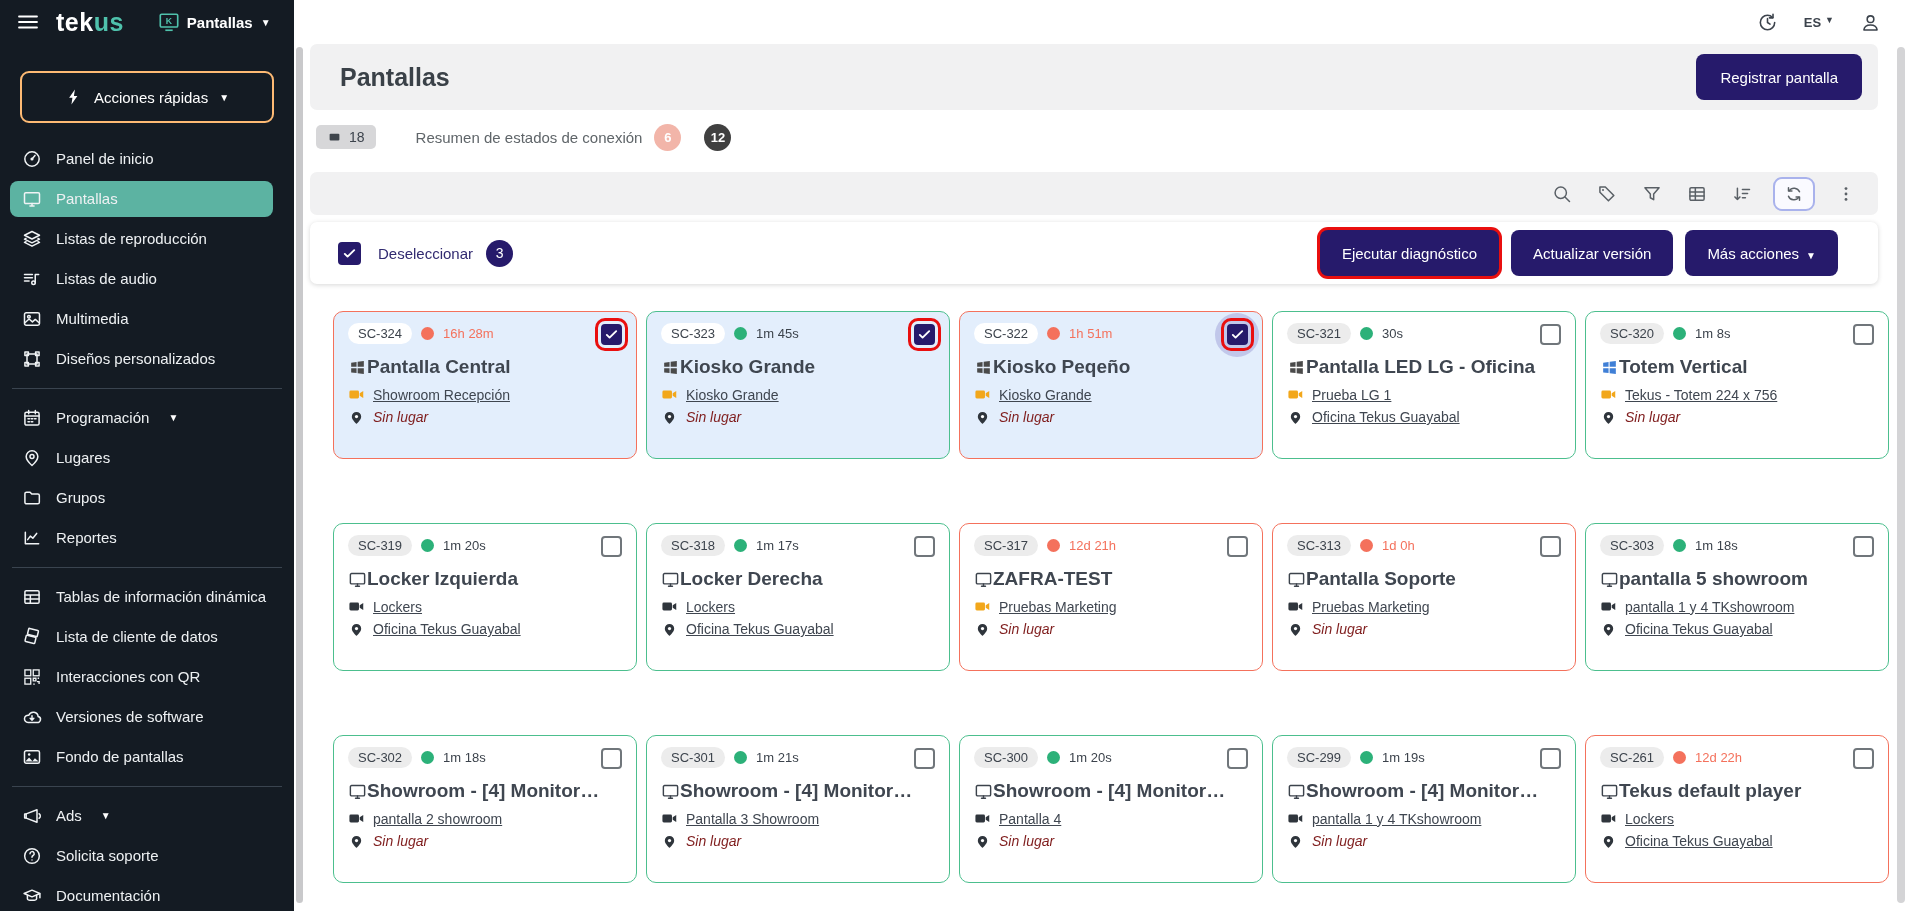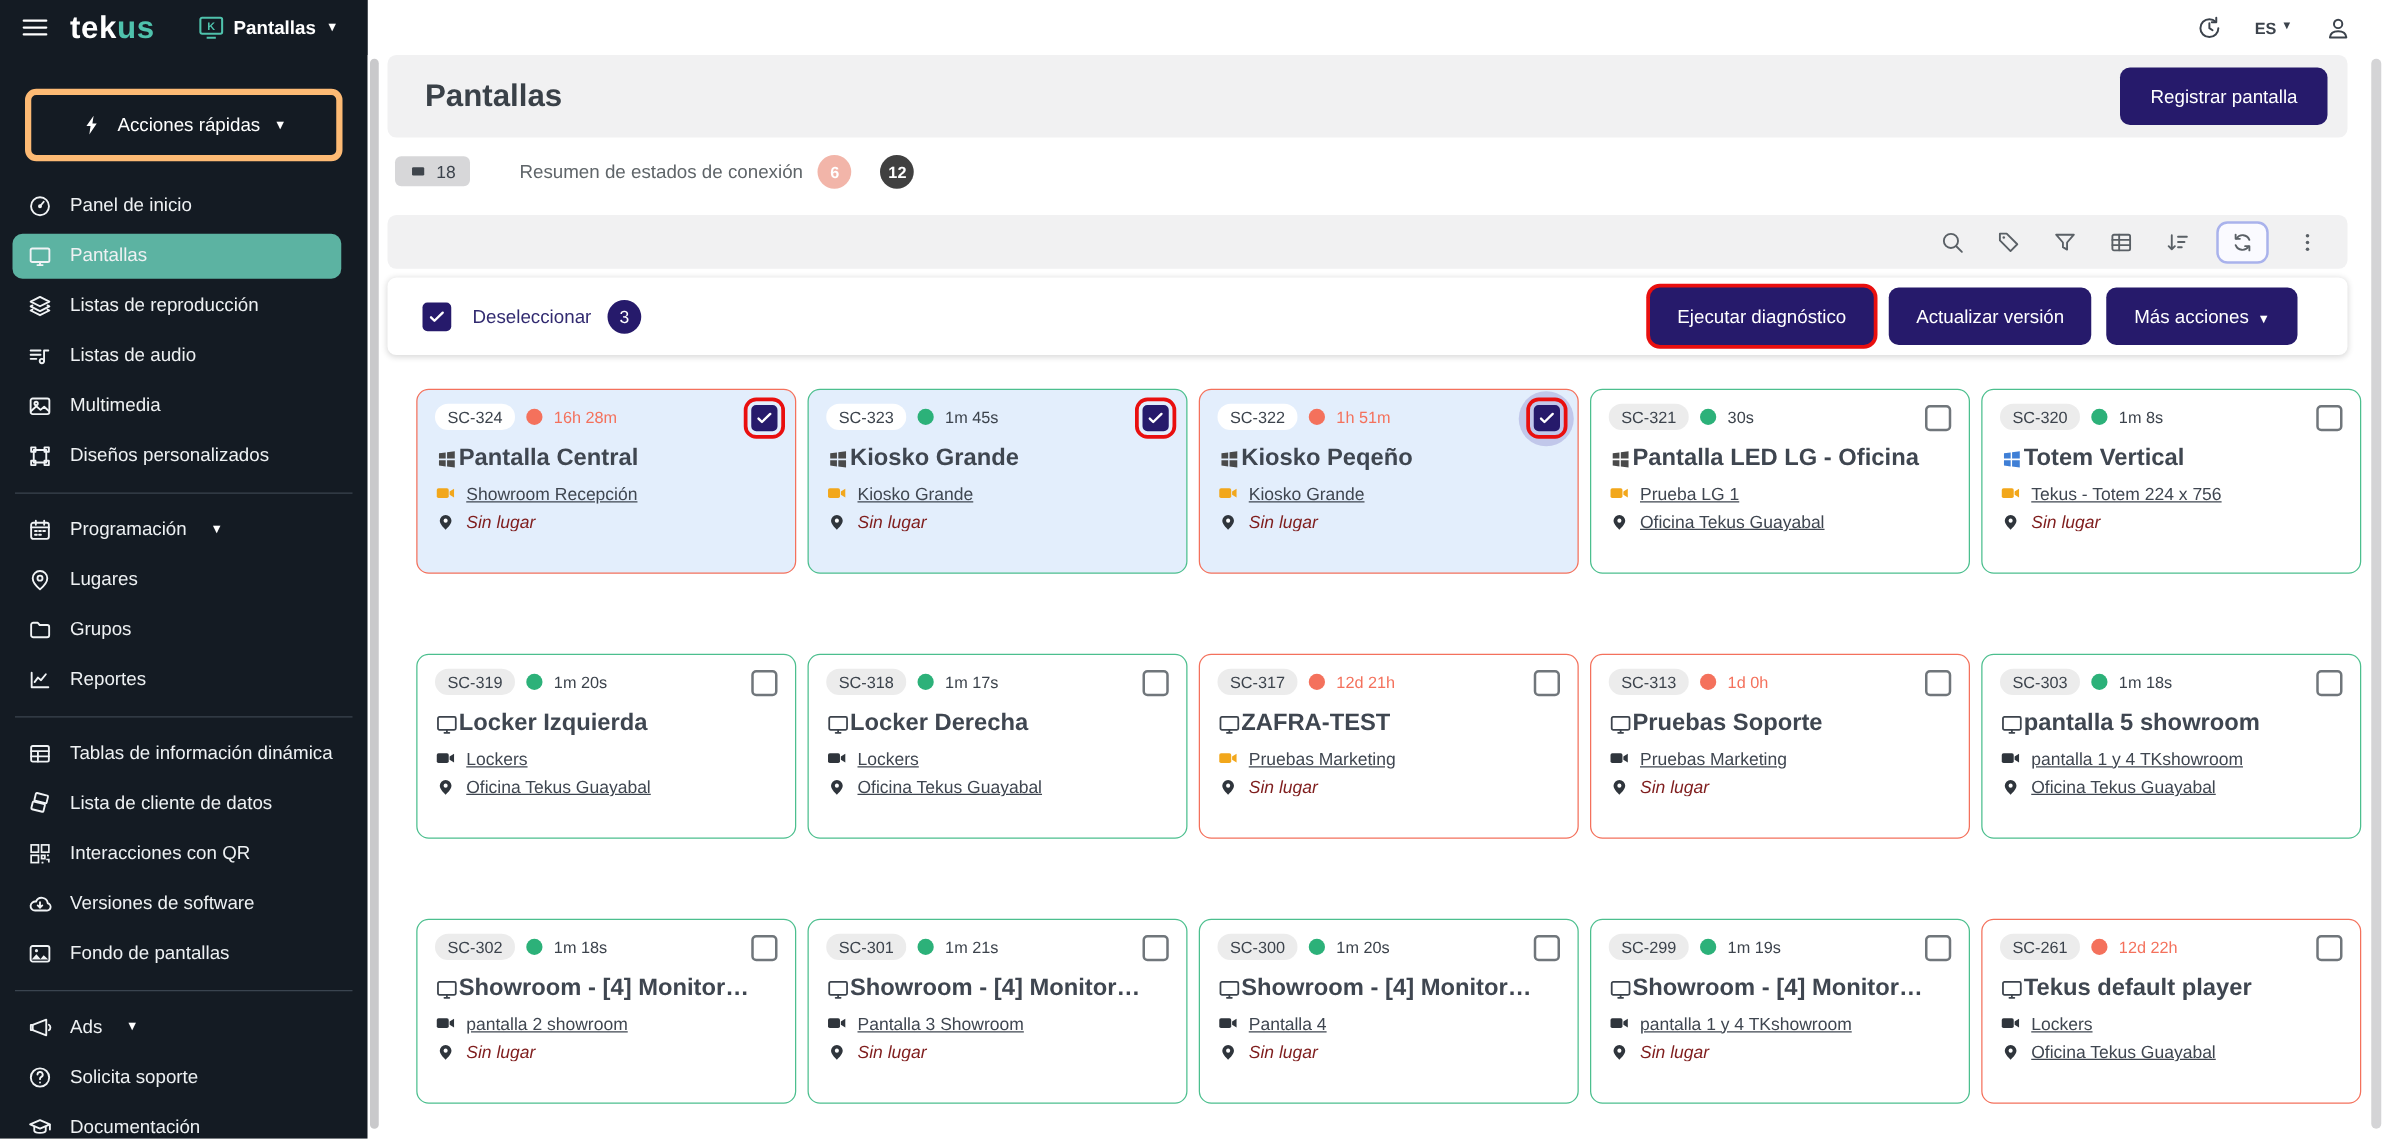--- a/index.html
+++ b/index.html
@@ -25,21 +25,21 @@
   }
   .tb-icon{width:21px;height:21px;color:#3c434c;cursor:pointer}
   .lang{display:flex;gap:4px;font-size:13px;font-weight:bold;color:#3c434c;cursor:pointer}
   .lang .caret{font-size:9px}
   
   .sidebar{
     position:absolute;left:0;top:0;width:294px;height:911px;background:#141b23;
     color:#eef1f3;z-index:3;padding-top:44px;box-sizing:border-box;
   }
   .qa-button{
-    margin:27px 20px 0 20px;height:48px;border:5px solid #fdba74;border-radius:9px;
+    margin:27px 20px 0 20px;height:48px;border:2px solid #fdba74;border-radius:9px;
     display:flex;align-items:center;justify-content:center;gap:11px;font-size:15px;color:#fff;cursor:pointer;
   }
   .qa-button .bolt{width:18px;height:18px;color:#fff}
   .qa-button .caret{font-size:10px}
   .nav{margin-top:16px}
   .nav-item{
     display:flex;align-items:center;gap:14px;min-height:40px;
     padding:0 14px 0 22px;font-size:15px;cursor:pointer;line-height:1.25;
   }
   .nav-item .nicon{width:20px;height:20px;flex:none;color:#f0f3f5}
@@ -778,21 +778,21 @@
         <span class="ctime off">1d 0h</span>
       </div>
       <span class="ccheck"></span>
       <div class="card-title">
         <span class="os mon">
           <svg viewBox="0 0 24 24" fill="none" stroke="currentColor" stroke-width="1.8" stroke-linecap="round" stroke-linejoin="round" width="100%" height="100%">
             <rect x="3" y="4.5" width="18" height="13" rx="1.5"></rect>
             <path d="M9.5 20.5h5M12 17.5v3"></path>
           </svg>
         </span>
-        <span>Pruebas Soporte</span>
+        <span>Pantalla Soporte</span>
       </div>
       <div class="card-sub">
         <span class="cam dark">
           <svg viewBox="0 0 24 24" width="100%" height="100%" fill="currentColor">
             <rect x="2" y="6.5" width="13.5" height="11" rx="2"></rect>
             <path d="M16.5 10.3 21.5 7v10l-5-3.3z"></path>
           </svg>
         </span>
         <a class="clink">Pruebas Marketing</a>
       </div>

